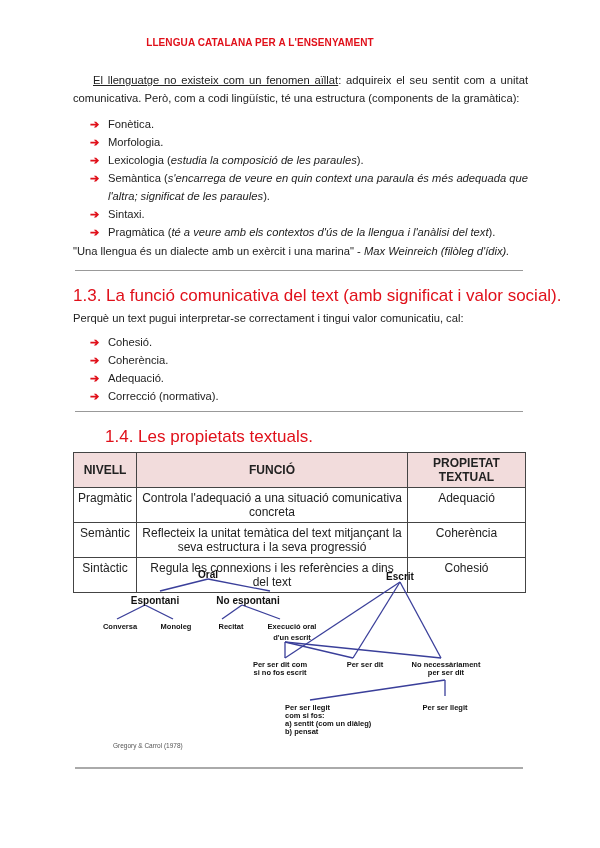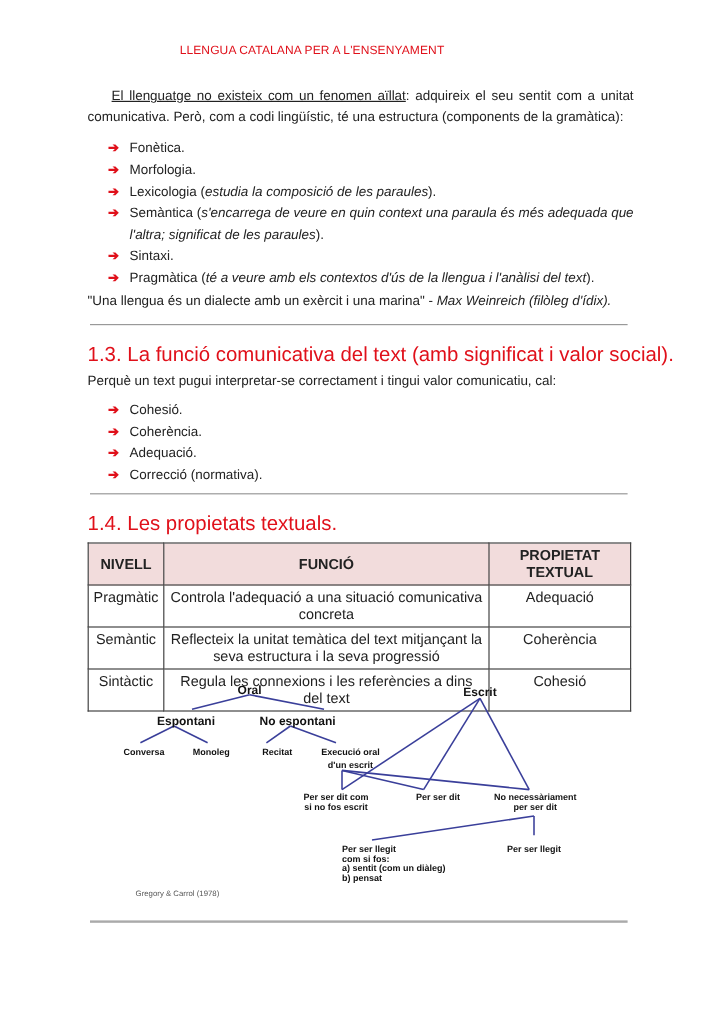--- a/index.html
+++ b/index.html
@@ -1,20 +1,20 @@
 <!DOCTYPE html>
 <html><head>
   <meta charset="utf-8">
   <style>
     html, body { margin: 0; padding: 0; background: #ffffff; }
     body { width: 600px; height: 848px; position: relative; overflow: hidden;
       font-family: "Liberation Sans", sans-serif; color: #222; }
     .page { position: absolute; left: 0; top: 0; width: 600px; height: 848px; }
     .title { position: absolute; top: 37px; left: 0; width: 520px; text-align: center;
-      font-size: 10px; font-weight: normal; color: #e0101a; letter-spacing: 0.1px; }
+      font-size: 10px; font-weight: bold; color: #e0101a; letter-spacing: 0.1px; }
     .para { position: absolute; left: 73px; width: 455px; font-size: 11.2px; line-height: 18px; color: #222; }
     .justify { text-align: justify; text-align-last: left; }
     .u { text-decoration: underline; padding-left: 20px; }
     ul.arrows { list-style: none; margin: 0; padding: 0; position: absolute; left: 90px; width: 438px;
       font-size: 11.2px; line-height: 18px; color: #222; }
     ul.arrows li { position: relative; padding-left: 18px; }
     ul.arrows li .arr { position: absolute; left: 0; top: 0; color: #e0101a; font-weight: bold; font-size: 11px; }
     .it { font-style: italic; }
     .hr { position: absolute; left: 75px; width: 448px; height: 1px; background: #999; }
     .h2 { position: absolute; left: 73px; font-size: 17px; font-weight: normal; color: #e0101a; }
@@ -59,21 +59,21 @@
 
   <ul class="arrows" style="top:333px;">
     <li><span class="arr">➔</span><span>Cohesió.</span></li>
     <li><span class="arr">➔</span><span>Coherència.</span></li>
     <li><span class="arr">➔</span><span>Adequació.</span></li>
     <li><span class="arr">➔</span><span>Correcció (normativa).</span></li>
   </ul>
 
   <div class="hr" style="top:411px;"></div>
 
-  <div class="h2" style="top:427px;">1.4. Les propietats textuals.</div>
+  <div class="h2" style="top:427px;margin-left:32px;">1.4. Les propietats textuals.</div>
 
   <table class="props">
     <thead>
       <tr>
         <th style="width:52px;">NIVELL</th>
         <th style="width:262px;margin-top:32px;">FUNCIÓ</th>
         <th>PROPIETAT TEXTUAL</th>
       </tr>
     </thead>
     <tbody>

